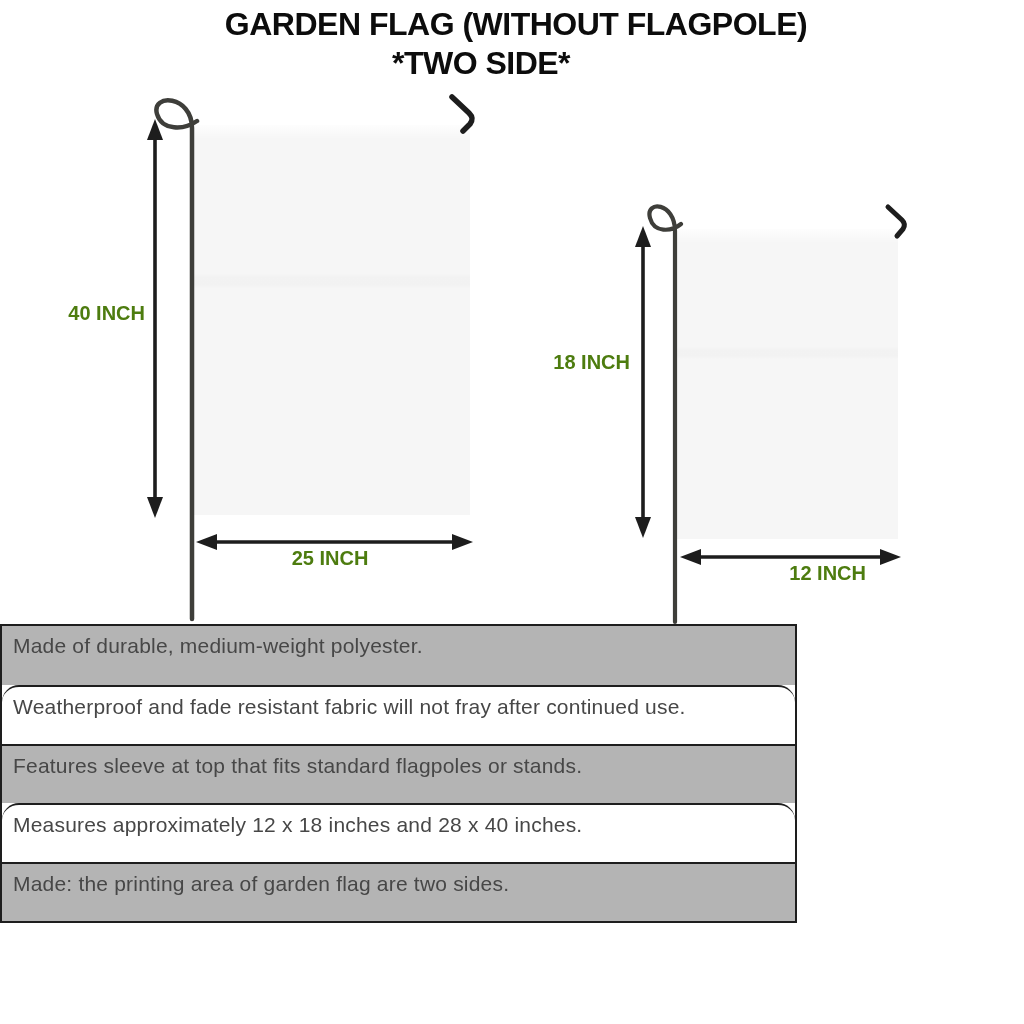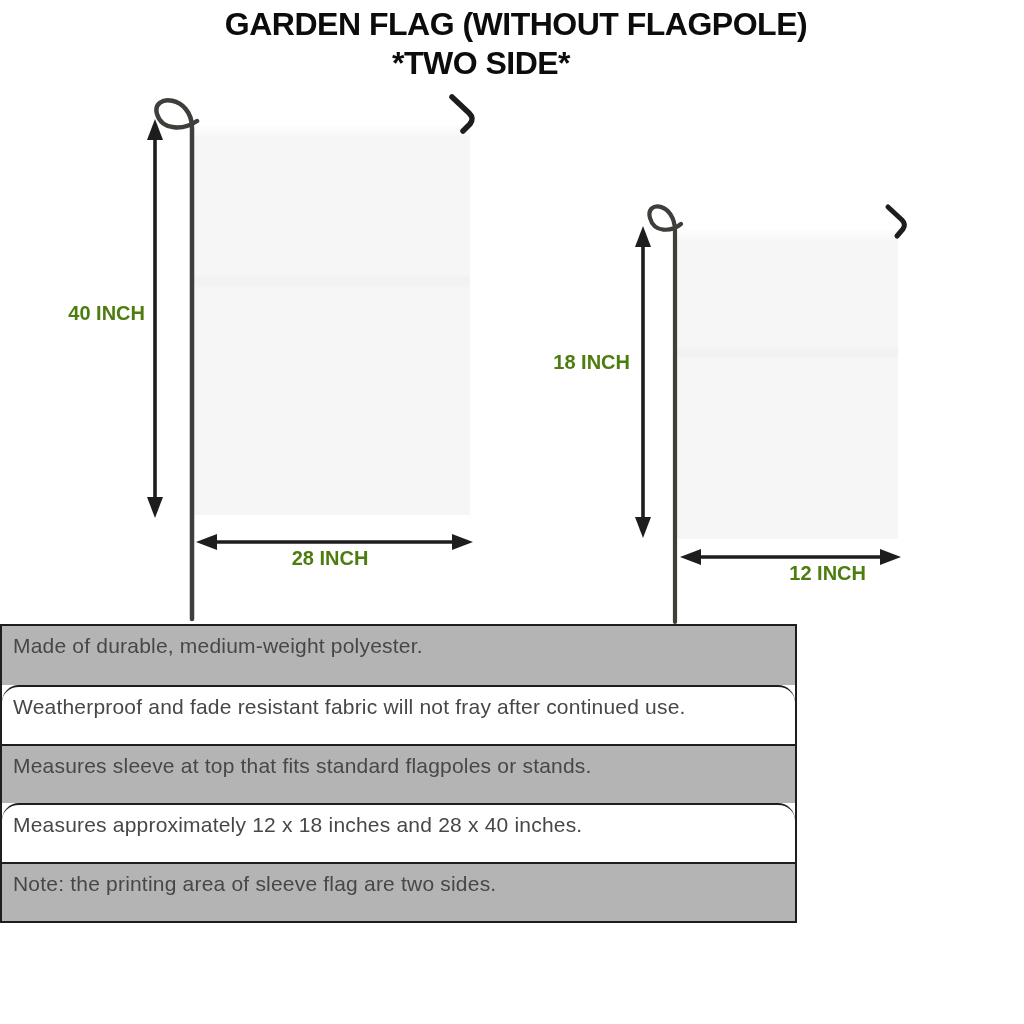--- a/index.html
+++ b/index.html
@@ -89,23 +89,23 @@
   </g>
 
   <g fill="#1d1d1d" stroke="#1d1d1d">
     <line x1="696" y1="557" x2="885" y2="557" stroke-width="3.6"></line>
     <polygon points="680,557 701,549 701,565" stroke="none"></polygon>
     <polygon points="901,557 880,549 880,565" stroke="none"></polygon>
   </g>
 </svg>
 
 <div class="dim-label dim-40">40 INCH</div>
-<div class="dim-label dim-28">28 INCH</div>
+<div class="dim-label dim-28">25 INCH</div>
 <div class="dim-label dim-18">18 INCH</div>
 <div class="dim-label dim-12">12 INCH</div>
 
 <div class="spec-table">
   <div class="spec-row alt-gray">Made of durable, medium-weight polyester.</div>
   <div class="spec-row alt-white">Weatherproof and fade resistant fabric will not fray after continued use.</div>
-  <div class="spec-row alt-gray">Measures sleeve at top that fits standard flagpoles or stands.</div>
+  <div class="spec-row alt-gray">Features sleeve at top that fits standard flagpoles or stands.</div>
   <div class="spec-row alt-white">Measures approximately 12 x 18 inches and 28 x 40 inches.</div>
-  <div class="spec-row alt-gray">Note: the printing area of sleeve flag are two sides.</div>
+  <div class="spec-row alt-gray">Made: the printing area of garden flag are two sides.</div>
 </div>
 
 </body></html>

